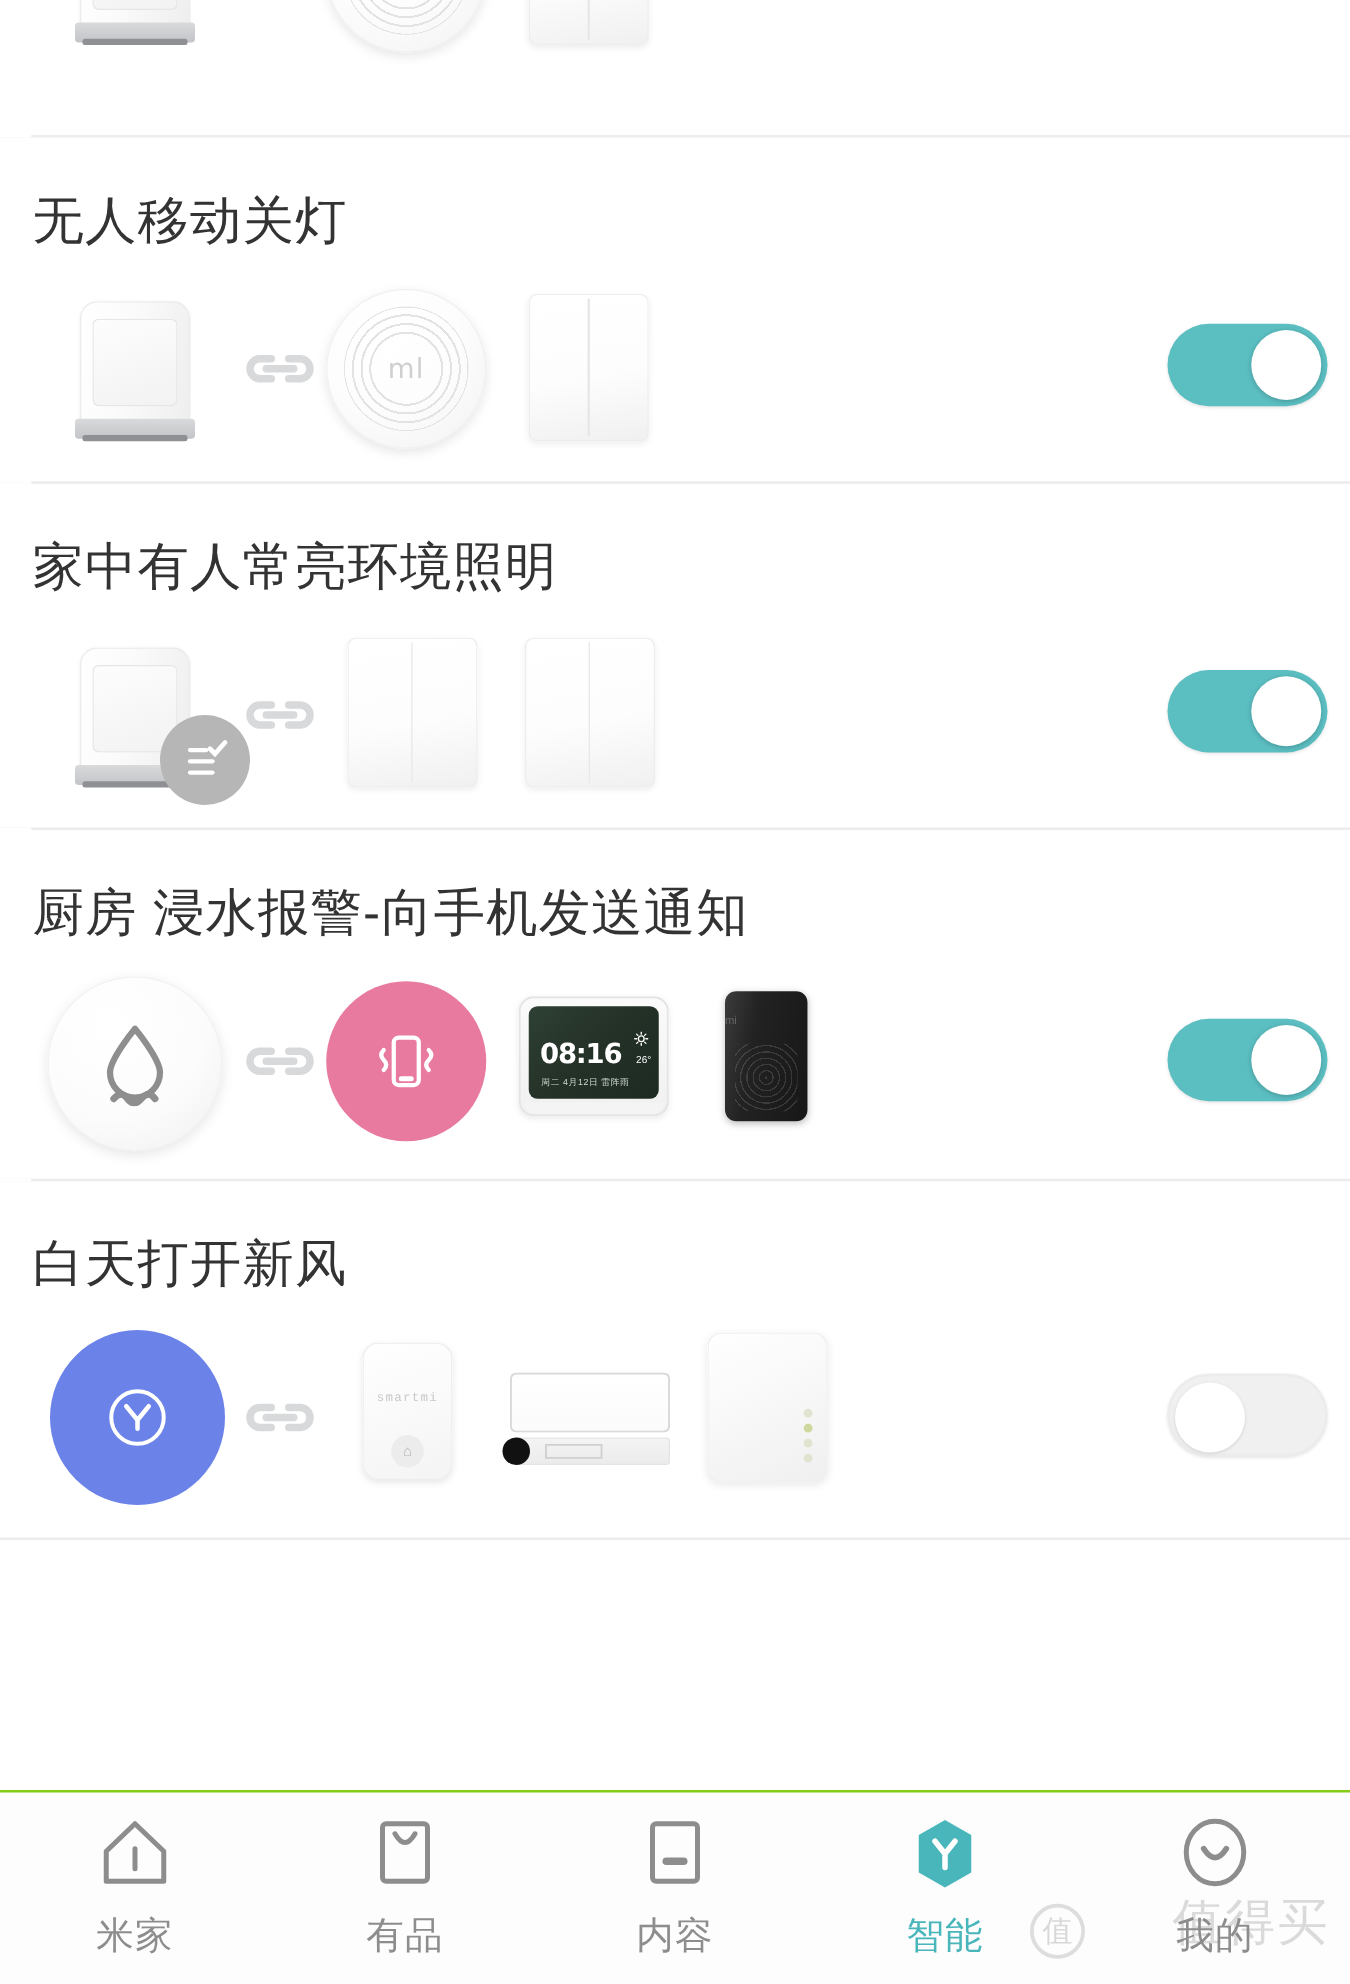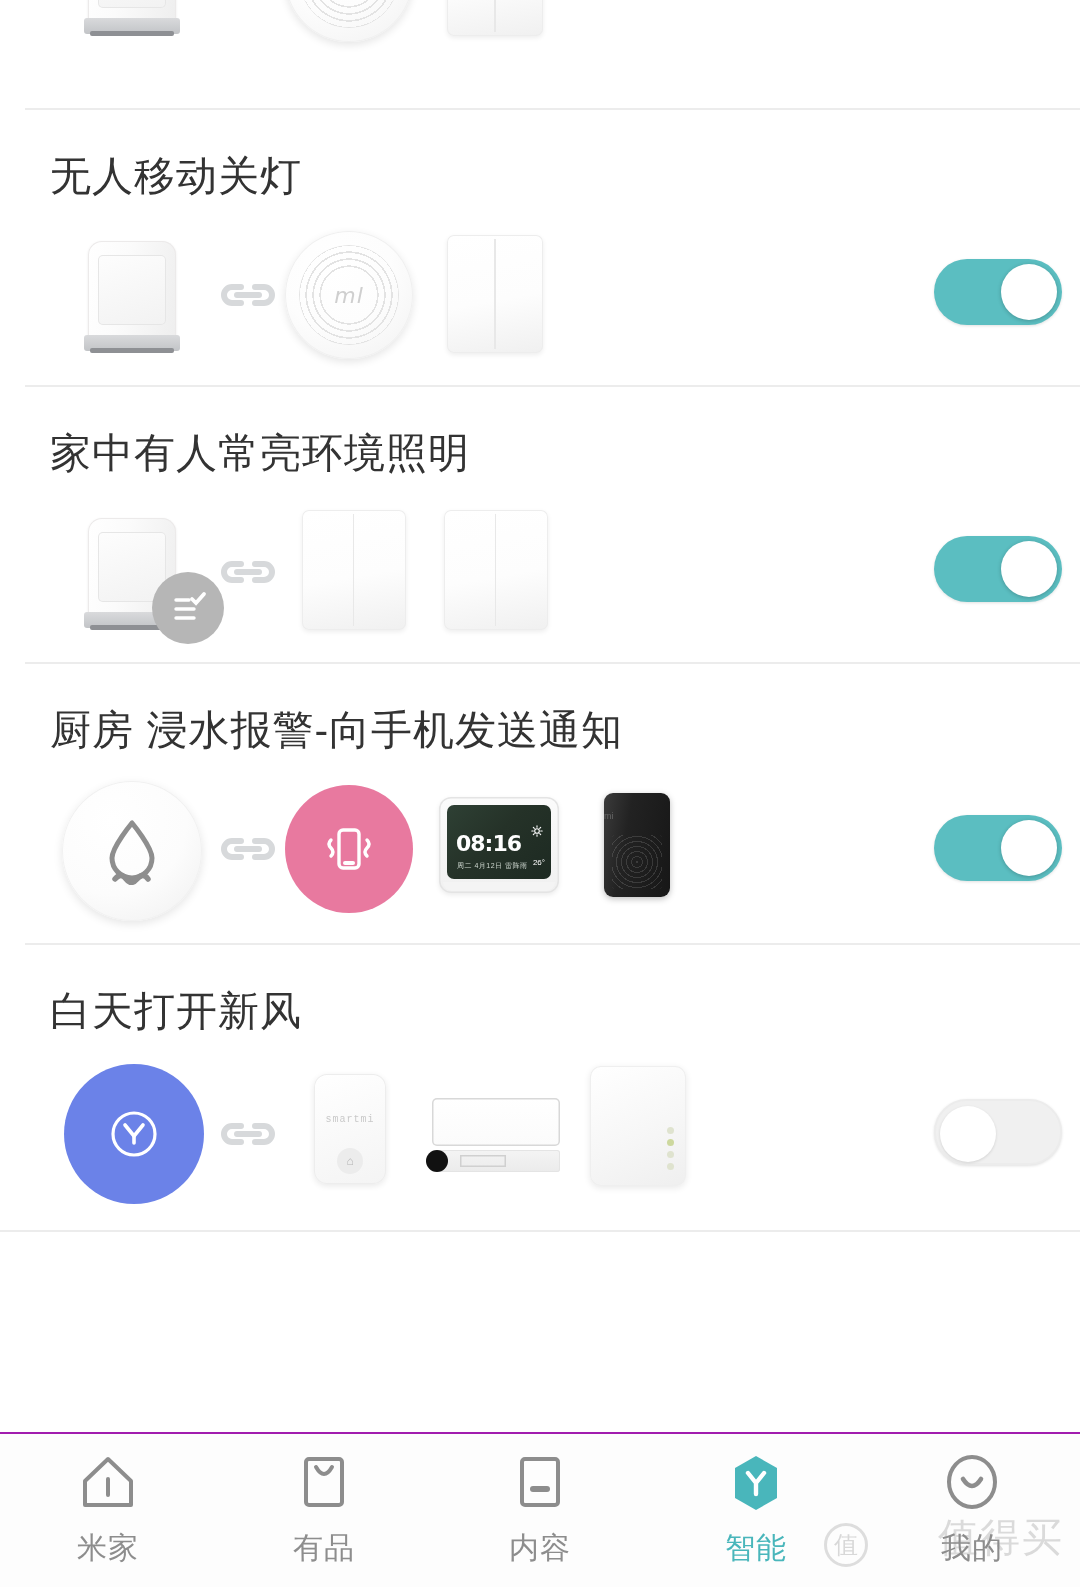--- a/index.html
+++ b/index.html
@@ -7,21 +7,21 @@
     width: 1080px; height: 1587px;
     background: #ffffff;
     font-family: "Liberation Sans", "DejaVu Sans", sans-serif;
     overflow: hidden;
   }
   .screen { position: relative; width:1080px; height:1587px; background:#fff; }
 
   
   .list { position:absolute; top:0; left:0; width:1080px; height:1432px; overflow:hidden; }
 
-  .scene { position:relative; width:1080px; background:#fff;padding-left:24px; }
+  .scene { position:relative; width:1080px; background:#fff; }
   .scene + .scene { border-top: 2px solid #ececec; }
   .scene .divider-inset { position:absolute; top:-2px; left:0; width:25px; height:2px; background:#fff; }
 
   .scene-title {
     font-size: 41px;
     color: #333333;
     letter-spacing: 1px;
     padding: 44px 0 0 26px;
     font-weight: 400;
     line-height: 1.1;
@@ -129,21 +129,21 @@
   }
   .clock .face {
     position:absolute; left:8px; top:8px; right:8px; bottom:14px; border-radius:7px;
     background: linear-gradient(135deg,#2e4034 0%,#253228 45%,#1d2a22 100%);
     overflow:hidden;
   }
   .clock .time {
     position:absolute; left:9px; top:26px; color:#fff; font-size:22px; font-weight:700;
     font-family:"DejaVu Sans", sans-serif; letter-spacing:-1px;
   }
-  .clock .temp { position:absolute; right:6px; top:53px; color:#fff; font-size:8px; }
+  .clock .temp { position:absolute; right:6px; top:38px; color:#fff; font-size:8px; }
   .clock .sun { position:absolute; right:8px; top:20px; width:12px; height:12px; }
   .clock .meta { position:absolute; left:10px; bottom:8px; color:#cfd8d0; font-size:7px; letter-spacing:.5px; }
   .clock .lip { position:absolute; left:4px; bottom:2px; right:4px; height:9px; background:#f4f4f4; border-radius:0 0 9px 9px; }
 
   
   .speaker { width:66px; height:104px; }
   .speaker .body {
     position:absolute; inset:0; border-radius:9px;
     background:linear-gradient(100deg,#3b3b3b 0%,#222 35%,#171717 100%);
     box-shadow:0 2px 6px rgba(0,0,0,.25);
@@ -193,21 +193,21 @@
   .freshbox .led { width:7px; height:7px; border-radius:50%; background:#dfe3cf; }
   .freshbox .led.g { background:#cdd89e; }
 
   
   .chain { width:68px; height:68px; display:flex; align-items:center; justify-content:center; }
   .chain svg { width:62px; height:34px; }
 
   
   .tabbar {
     position:absolute; left:0; bottom:0; width:1080px; height:155px;
-    background:#fdfdfd; border-top:2px solid #a21caf;
+    background:#fdfdfd; border-top:2px solid #84cc16;
     display:flex; align-items:center;
   }
   .tab { flex:1; display:flex; flex-direction:column; align-items:center; justify-content:center; gap:14px; }
   .tab .ic { width:60px; height:62px; display:flex; align-items:center; justify-content:center; }
   .tab .ic svg { width:58px; height:60px; }
   .tab .lbl { font-size:30px; color:#8d8d8d; letter-spacing:1px; }
   .tab.active .lbl { color:#49b6bb; }
 
   .watermark {
     position:absolute; right:16px; bottom:20px; width:260px; height:74px;
@@ -274,21 +274,21 @@
         </div>
         <div class="slot chain" style="left:190px; top:62px;">
           <svg viewBox="0 0 62 34">
               <g fill="none" stroke="#d7d9db" stroke-width="6" stroke-linecap="round">
             <path d="M24 9 H15 a8 8 0 0 0 0 16 H24"></path>
                 <path d="M38 9 H47 a8 8 0 0 1 0 16 H38"></path>
                 <path d="M20 17 H42"></path>
           </g>
             </svg>
         </div>
-        <div class="slot" style="left:261px; top:32px;font-style:italic;">
+        <div class="slot" style="left:261px; top:32px;">
           <div class="dev gateway">
               <div class="disc"></div>
               <div class="ring"></div>
               <div class="mi">ml</div>
             </div>
         </div>
         <div class="slot" style="left:423px; top:36px;">
           <div class="dev switchpanel">
               <div class="panel"></div>
               <div class="seam"></div>

